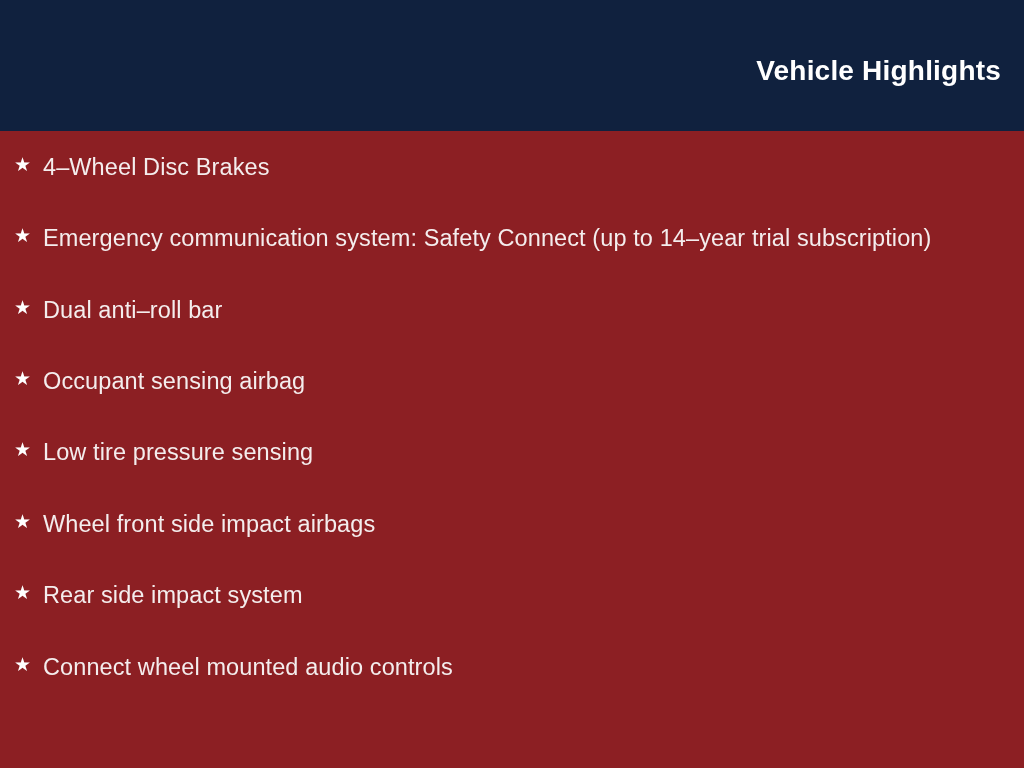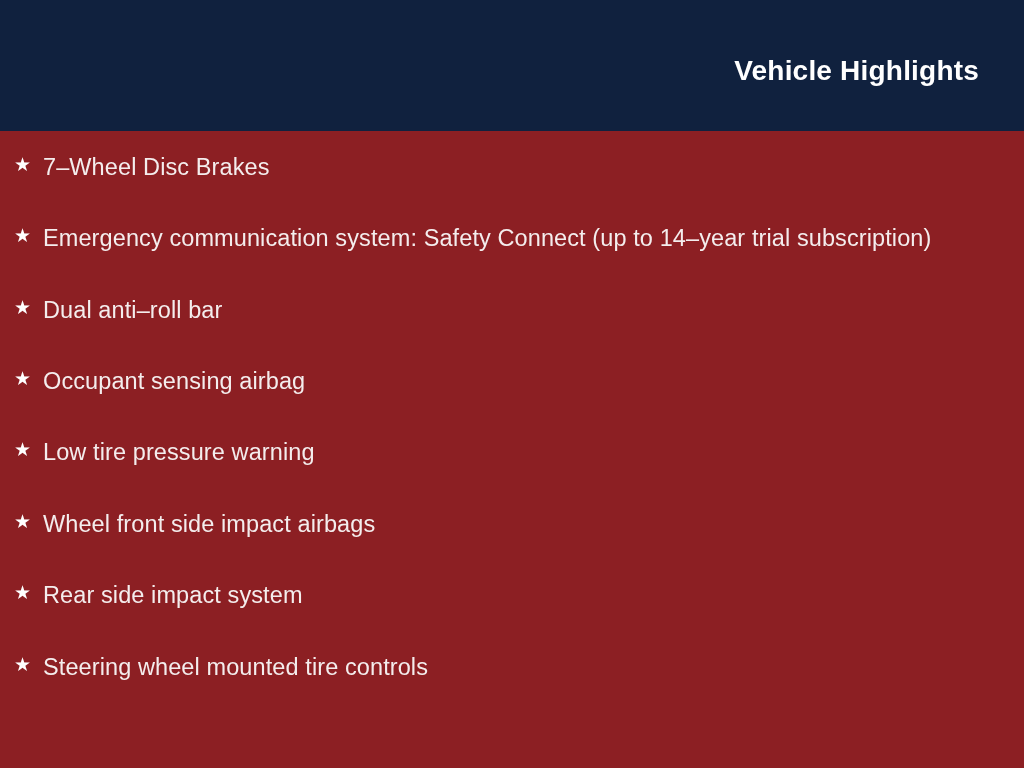--- a/index.html
+++ b/index.html
@@ -26,21 +26,21 @@
   
   .slide-header {
     position: relative;
     width: 100%;
     height: 131px;
     background: #10213e;
     box-sizing: border-box;
     display: flex;
     align-items: center;
     justify-content: flex-end;
-    padding-right: 45px;
+    padding-right: 23px;
     flex: 0 0 auto;
   }
 
   .slide-title {
     color: #ffffff;
     font-size: 28px;
     font-weight: bold;
     letter-spacing: 0.2px;
     line-height: 1.1;
     white-space: nowrap;
@@ -101,54 +101,54 @@
 
   <div class="slide-header">
     <div class="slide-title">Vehicle Highlights</div>
   </div>
 
   <div class="slide-body">
     <ul class="bullet-list">
 
       <li class="bullet-item">
         <span class="bullet-star">★</span>
-        <span class="bullet-text">7–Wheel Disc Brakes</span>
+        <span class="bullet-text">4–Wheel Disc Brakes</span>
       </li>
 
       <li class="bullet-item">
         <span class="bullet-star">★</span>
         <span class="bullet-text">Emergency communication system: Safety Connect (up to 14–year trial subscription)</span>
       </li>
 
       <li class="bullet-item">
         <span class="bullet-star">★</span>
         <span class="bullet-text">Dual anti–roll bar</span>
       </li>
 
       <li class="bullet-item">
         <span class="bullet-star">★</span>
         <span class="bullet-text">Occupant sensing airbag</span>
       </li>
 
       <li class="bullet-item">
         <span class="bullet-star">★</span>
-        <span class="bullet-text">Low tire pressure warning</span>
+        <span class="bullet-text">Low tire pressure sensing</span>
       </li>
 
       <li class="bullet-item">
         <span class="bullet-star">★</span>
         <span class="bullet-text">Wheel front side impact airbags</span>
       </li>
 
       <li class="bullet-item">
         <span class="bullet-star">★</span>
         <span class="bullet-text">Rear side impact system</span>
       </li>
 
       <li class="bullet-item">
         <span class="bullet-star">★</span>
-        <span class="bullet-text">Steering wheel mounted tire controls</span>
+        <span class="bullet-text">Connect wheel mounted audio controls</span>
       </li>
 
     </ul>
   </div>
 
 </div>
 
 </body></html>

